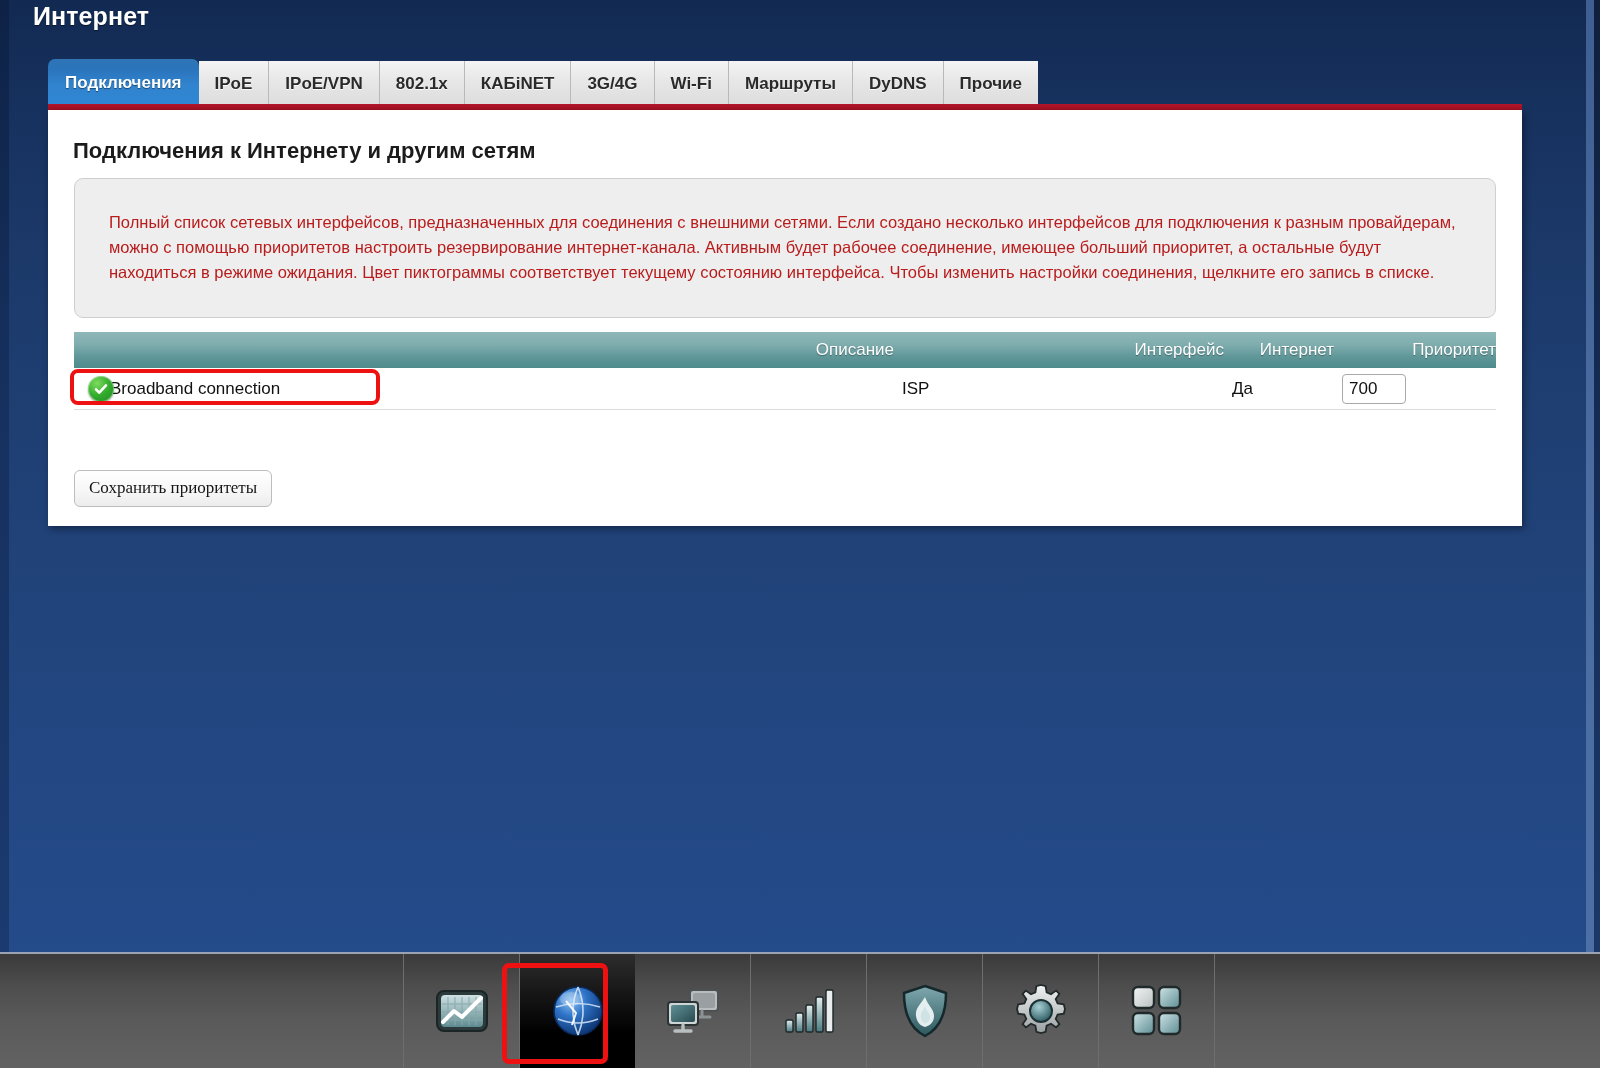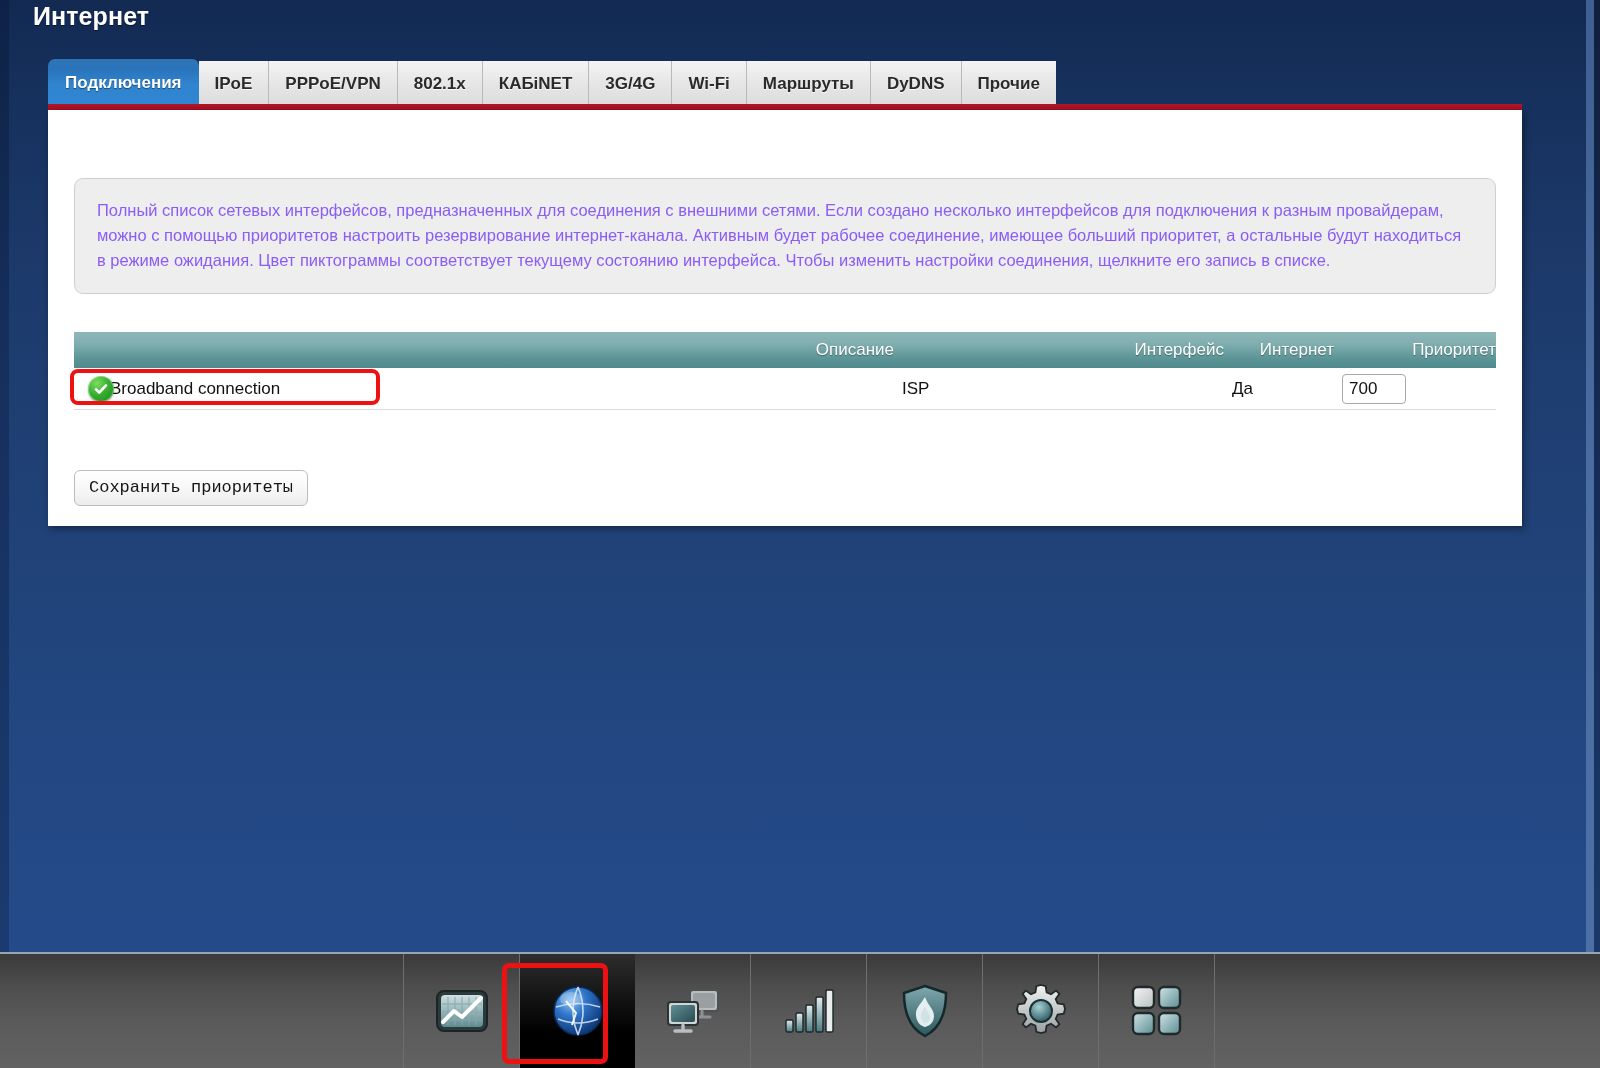--- a/index.html
+++ b/index.html
@@ -134,24 +134,24 @@
     left: 26px;
     top: 68px;
     width: 1422px;
     box-sizing: border-box;
     background: #eeeeee;
     border: 1px solid #cfcfcf;
     border-radius: 9px;
     padding: 15px 18px 16px 18px;
   }
   .infobox p {
-    margin: 4px;
+    margin: 16px;
     font-size: 16.5px;
     line-height: 25px;
-    color: #8b5cf6;
+    color: #b91c1c;
   }
 
   
   .conn-table {
     position: absolute;
     left: 26px;
     top: 222px;
     width: 1422px;
     border-collapse: collapse;
     table-layout: fixed;
@@ -216,21 +216,21 @@
     border: 1px solid #a9a9a9;
     border-radius: 4px;
     background: #fff;
     outline: none;
   }
 
   .save-btn {
     position: absolute;
     left: 26px;
     top: 360px;
-    font-family: Liberation Mono, monospace;
+    font-family: Liberation Serif, serif;
     font-size: 17px;
     color: #151515;
     background: linear-gradient(180deg,#ffffff 0%,#f6f6f6 60%,#ececec 100%);
     border: 1px solid #bdbdbd;
     border-radius: 6px;
     padding: 7px 14px 8px 14px;
     cursor: pointer;
   }
 
   
@@ -300,21 +300,21 @@
   <div class="page-title">Интернет</div>
 
   <div class="tabstrip">
     <div class="tab active">
         <span>Подключения</span>
       </div>
     <div class="tab">
         <span>IPoE</span>
       </div>
     <div class="tab">
-        <span>PPPoE/VPN</span>
+        <span>IPoE/VPN</span>
       </div>
     <div class="tab">
         <span>802.1x</span>
       </div>
     <div class="tab">
         <span>КАБiNET</span>
       </div>
     <div class="tab">
         <span>3G/4G</span>
       </div>
@@ -329,20 +329,21 @@
       </div>
     <div class="tab">
         <span>Прочие</span>
       </div>
   </div>
 
   <div class="red-underline"></div>
 
   <div class="panel">
 
+    <div class="panel-heading">Подключения к Интернету и другим сетям</div>
 
     <div class="infobox">
       <p>Полный список сетевых интерфейсов, предназначенных для соединения с внешними сетями. Если создано несколько интерфейсов для подключения к разным провайдерам, можно с помощью приоритетов настроить резервирование интернет-канала. Активным будет рабочее соединение, имеющее больший приоритет, а остальные будут находиться в режиме ожидания. Цвет пиктограммы соответствует текущему состоянию интерфейса. Чтобы изменить настройки соединения, щелкните его запись в списке.</p>
     </div>
 
     <table class="conn-table">
       <colgroup>
         <col style="width:820px">
         <col style="width:330px">
         <col style="width:110px">

